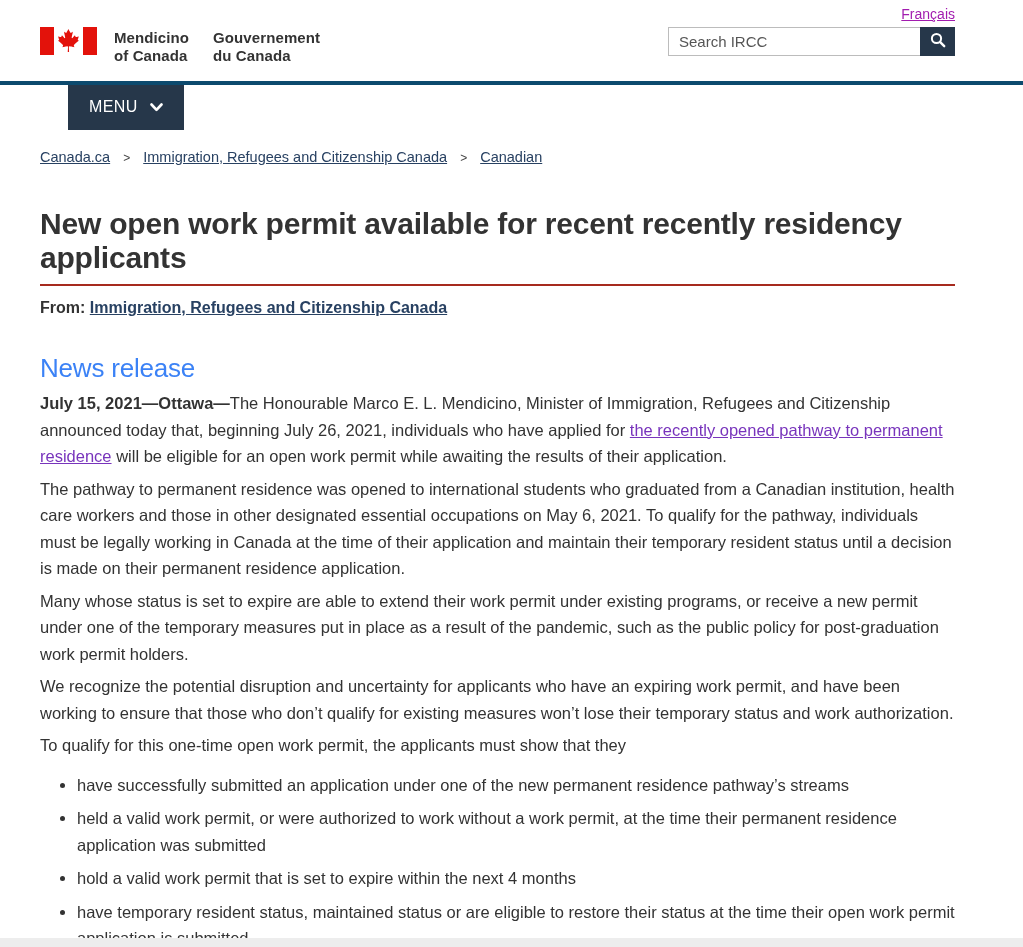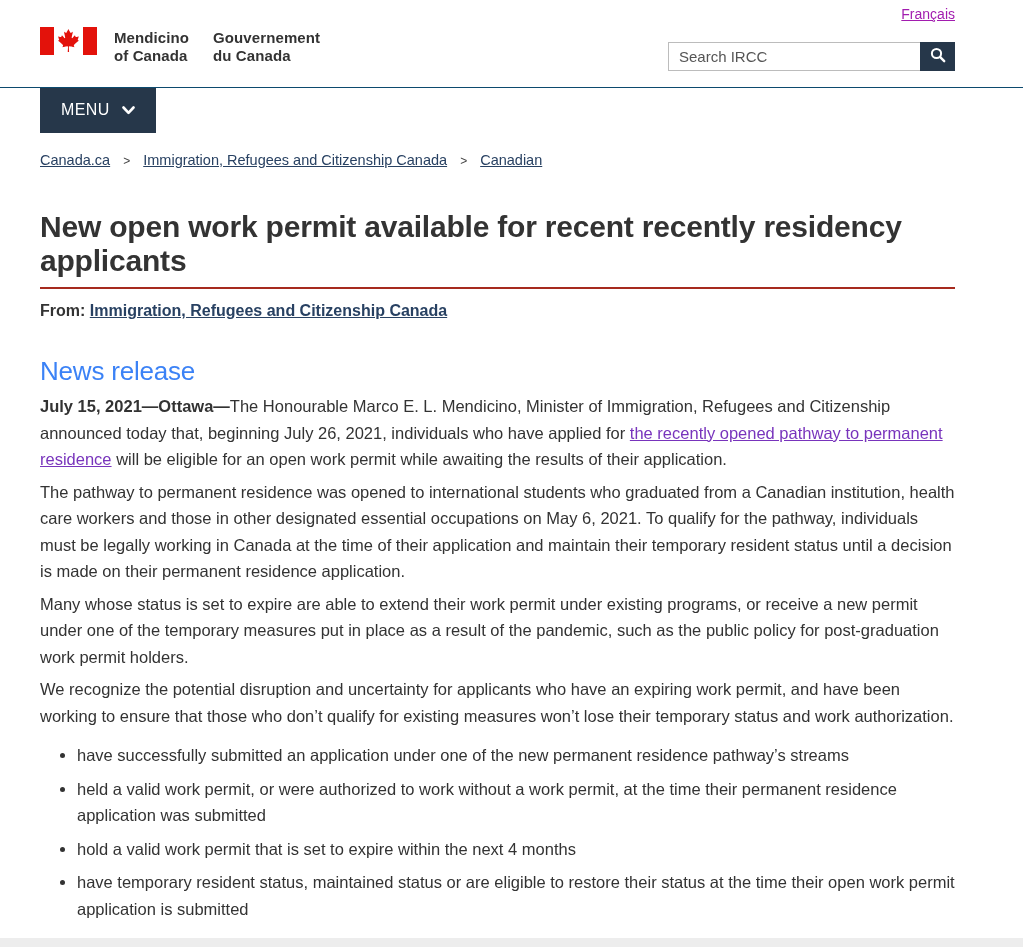--- a/index.html
+++ b/index.html
@@ -17,34 +17,34 @@
   .lang-row a {
     font-size: 14px; color: #a21caf; text-decoration: underline; cursor: pointer;
   }
   .brand-row {
     display: flex; justify-content: space-between; align-items: flex-start;
     margin-top: 4px; padding-bottom: 16px;
   }
   .fip { display: flex; align-items: flex-start; gap: 17px; cursor: pointer; }
   .fip-text { display: flex; gap: 24px; margin-top: 2px; }
   .fip-col { font-size: 15px; font-weight: bold; color: #333; line-height: 18px; letter-spacing: 0.1px; }
-  .search-box { display: flex; margin-top: 15px; justify-content: flex-end; }
+  .search-box { display: flex; margin-top: 0; justify-content: flex-end; }
   .search-box input {
     width: 252px; height: 29px; border: 1px solid #bcbcbc; border-right: none;
     padding: 0 10px; font-size: 15px; color: #333;
     font-family: "Liberation Sans", sans-serif; outline: none;
   }
   .search-box input::placeholder { color: #555; opacity: 1; }
   .search-btn {
     width: 35px; height: 29px; background: #26374a; border: 1px solid #26374a;
     display: flex; align-items: center; justify-content: center; cursor: pointer;
   }
 
   
-  .menu-band { border-top: 1px solid #0c4a6e; width: 100%; }
+  .menu-band { border-top: 4px solid #0c4a6e; width: 100%; padding-left: 28px; }
   .menu-button {
     margin-left: 40px; background: #26374a; color: #fff;
     display: inline-flex; align-items: center; gap: 12px;
     padding: 13px 21px 14px 21px; font-size: 16px; letter-spacing: 0.4px;
     border: none; cursor: pointer; font-family: "Liberation Sans", sans-serif;
   }
 
   
   .breadcrumb { margin-top: 19px; font-size: 14.5px; }
   .breadcrumb a { color: #284162; text-decoration: underline; cursor: pointer; }
@@ -146,20 +146,21 @@
   <p>
     <span class="d-bold">July 15, 2021—Ottawa—</span><span>The Honourable Marco E. L. Mendicino, Minister of Immigration, Refugees and Citizenship announced today that, beginning July 26, 2021, individuals who have applied for </span><a class="visited-link">the recently opened pathway to permanent residence</a><span> will be eligible for an open work permit while awaiting the results of their application.</span>
   </p>
 
   <p>The pathway to permanent residence was opened to international students who graduated from a Canadian institution, health care workers and those in other designated essential occupations on May 6, 2021. To qualify for the pathway, individuals must be legally working in Canada at the time of their application and maintain their temporary resident status until a decision is made on their permanent residence application.</p>
 
   <p>Many whose status is set to expire are able to extend their work permit under existing programs, or receive a new permit under one of the temporary measures put in place as a result of the pandemic, such as the public policy for post-graduation work permit holders.</p>
 
   <p>We recognize the potential disruption and uncertainty for applicants who have an expiring work permit, and have been working to ensure that those who don’t qualify for existing measures won’t lose their temporary status and work authorization.</p>
 
+  <p>To qualify for this one-time open work permit, the applicants must show that they</p>
 
   <ul>
     <li>have successfully submitted an application under one of the new permanent residence pathway’s streams</li>
     <li>held a valid work permit, or were authorized to work without a work permit, at the time their permanent residence application was submitted</li>
     <li>hold a valid work permit that is set to expire within the next 4 months</li>
     <li>have temporary resident status, maintained status or are eligible to restore their status at the time their open work permit application is submitted</li>
   </ul>
 </main>
 
 <div class="bottom-strip"></div>

